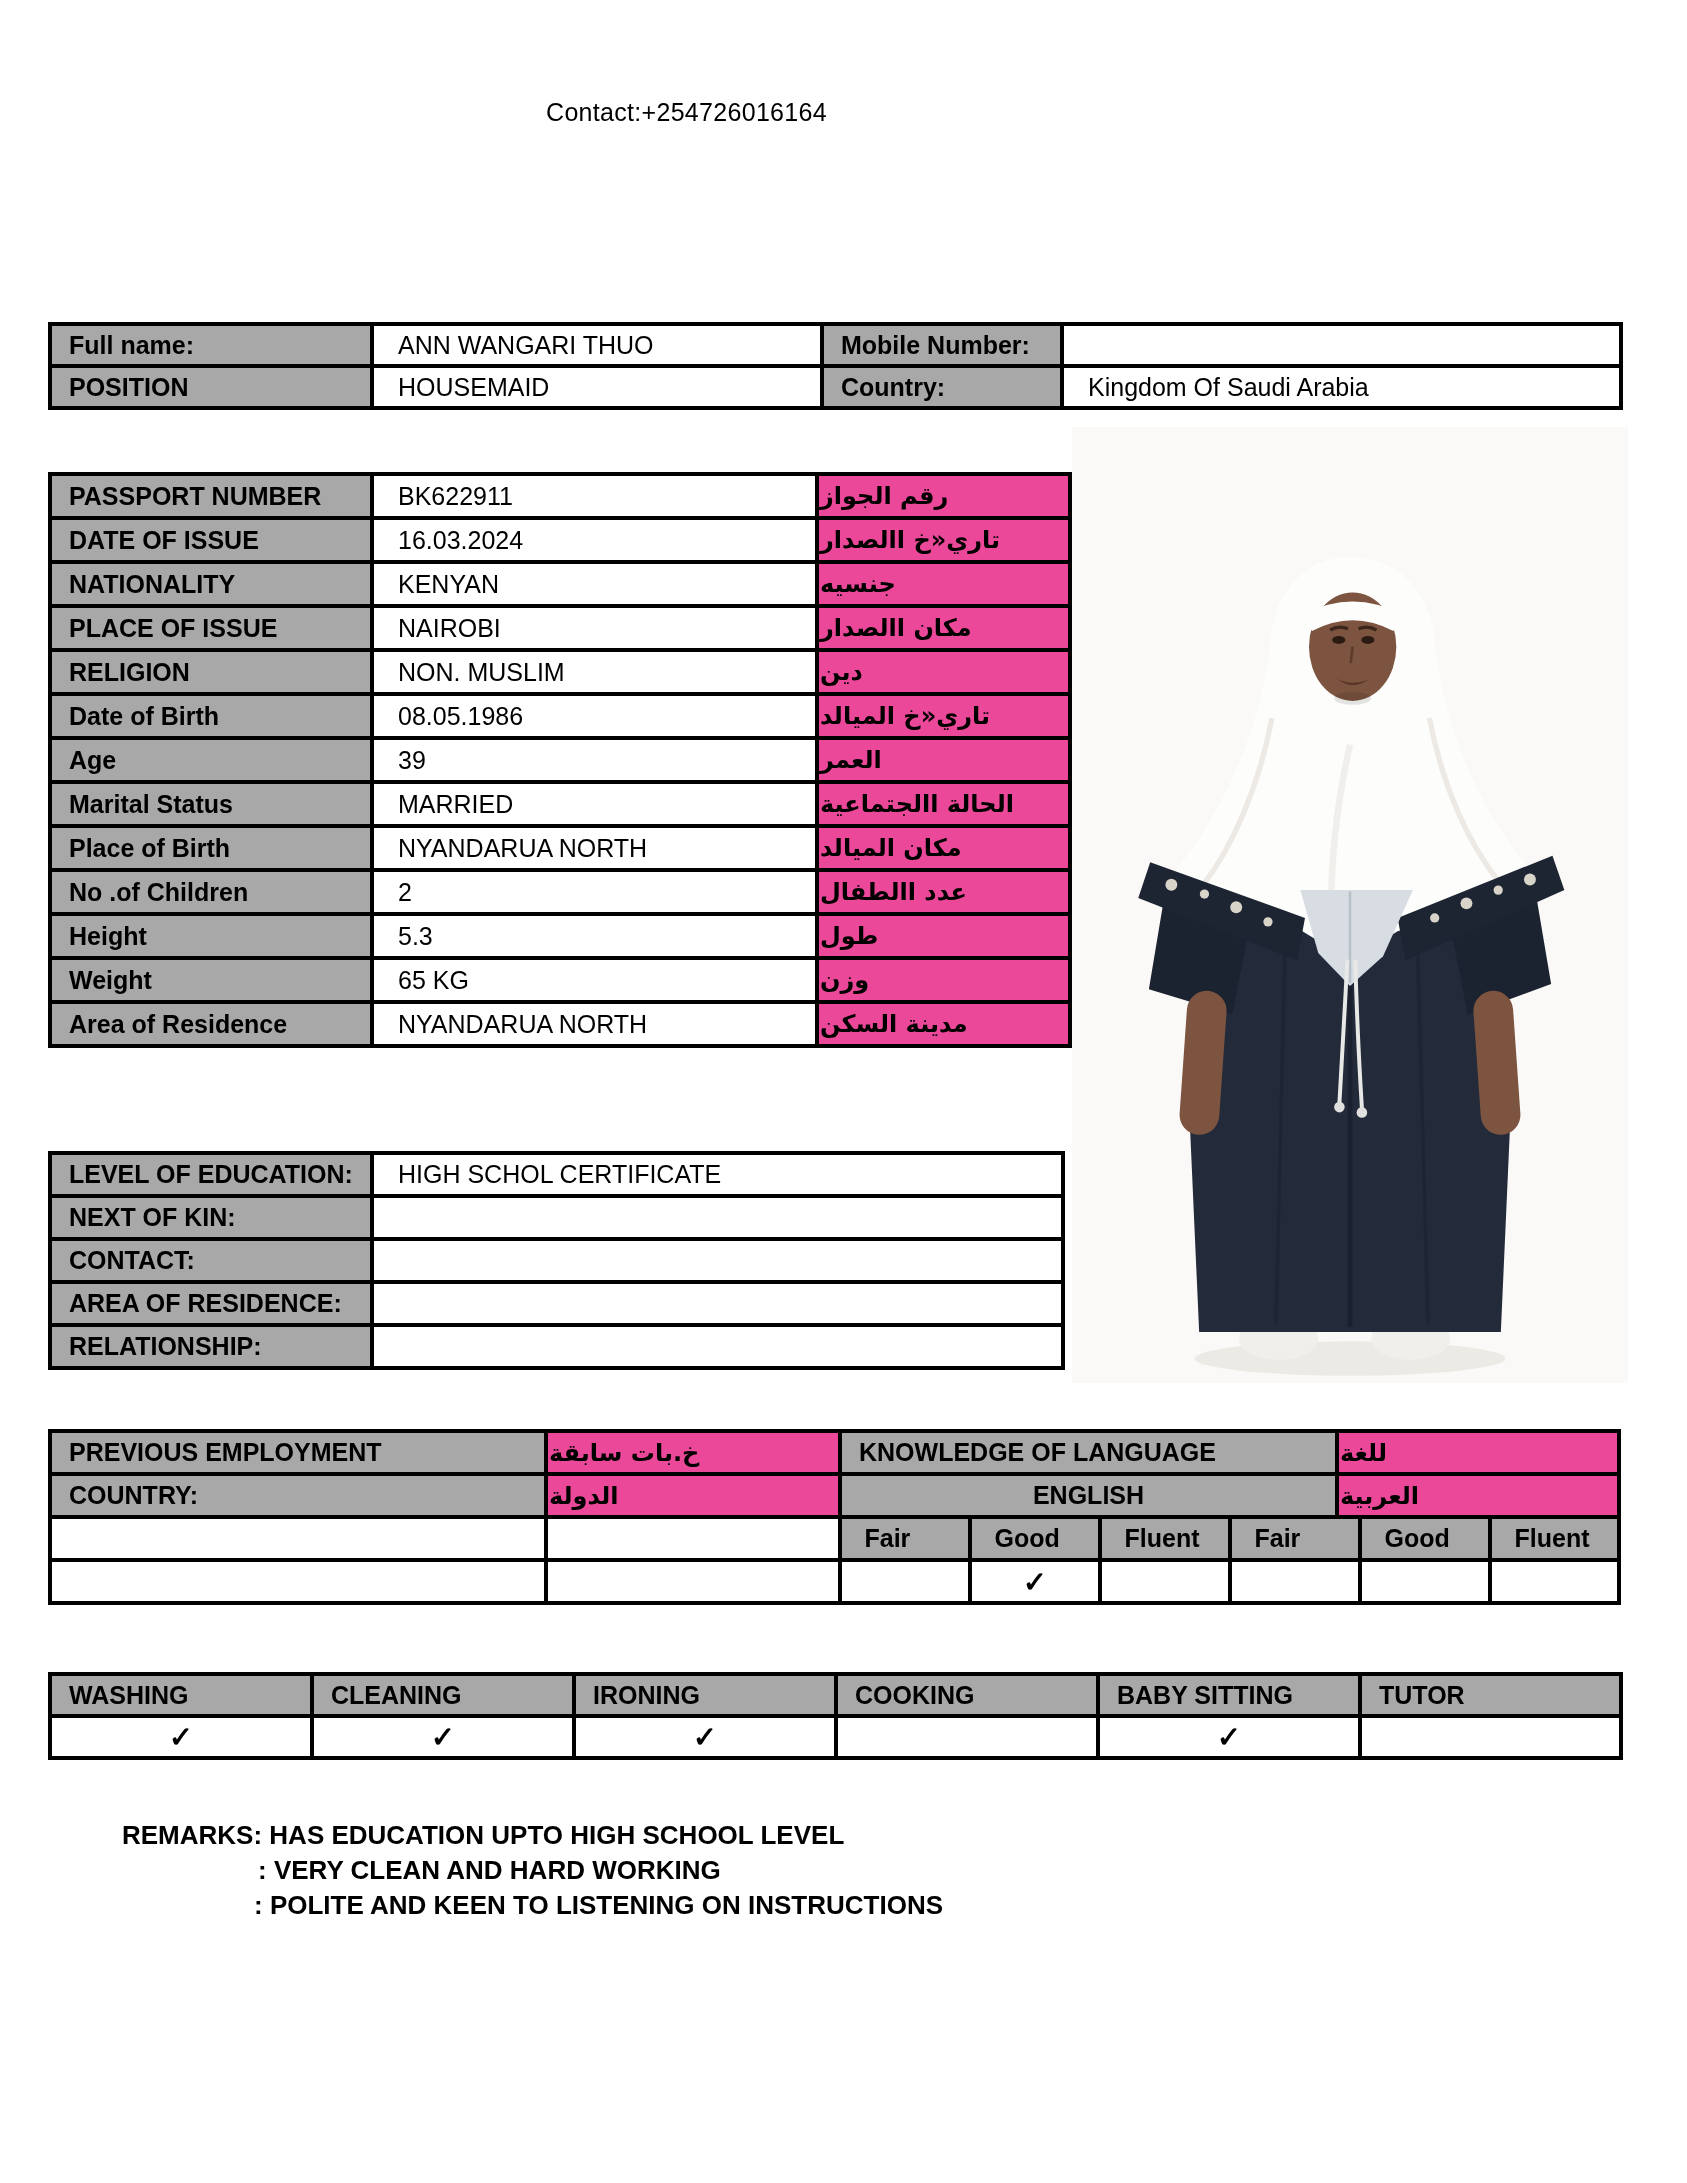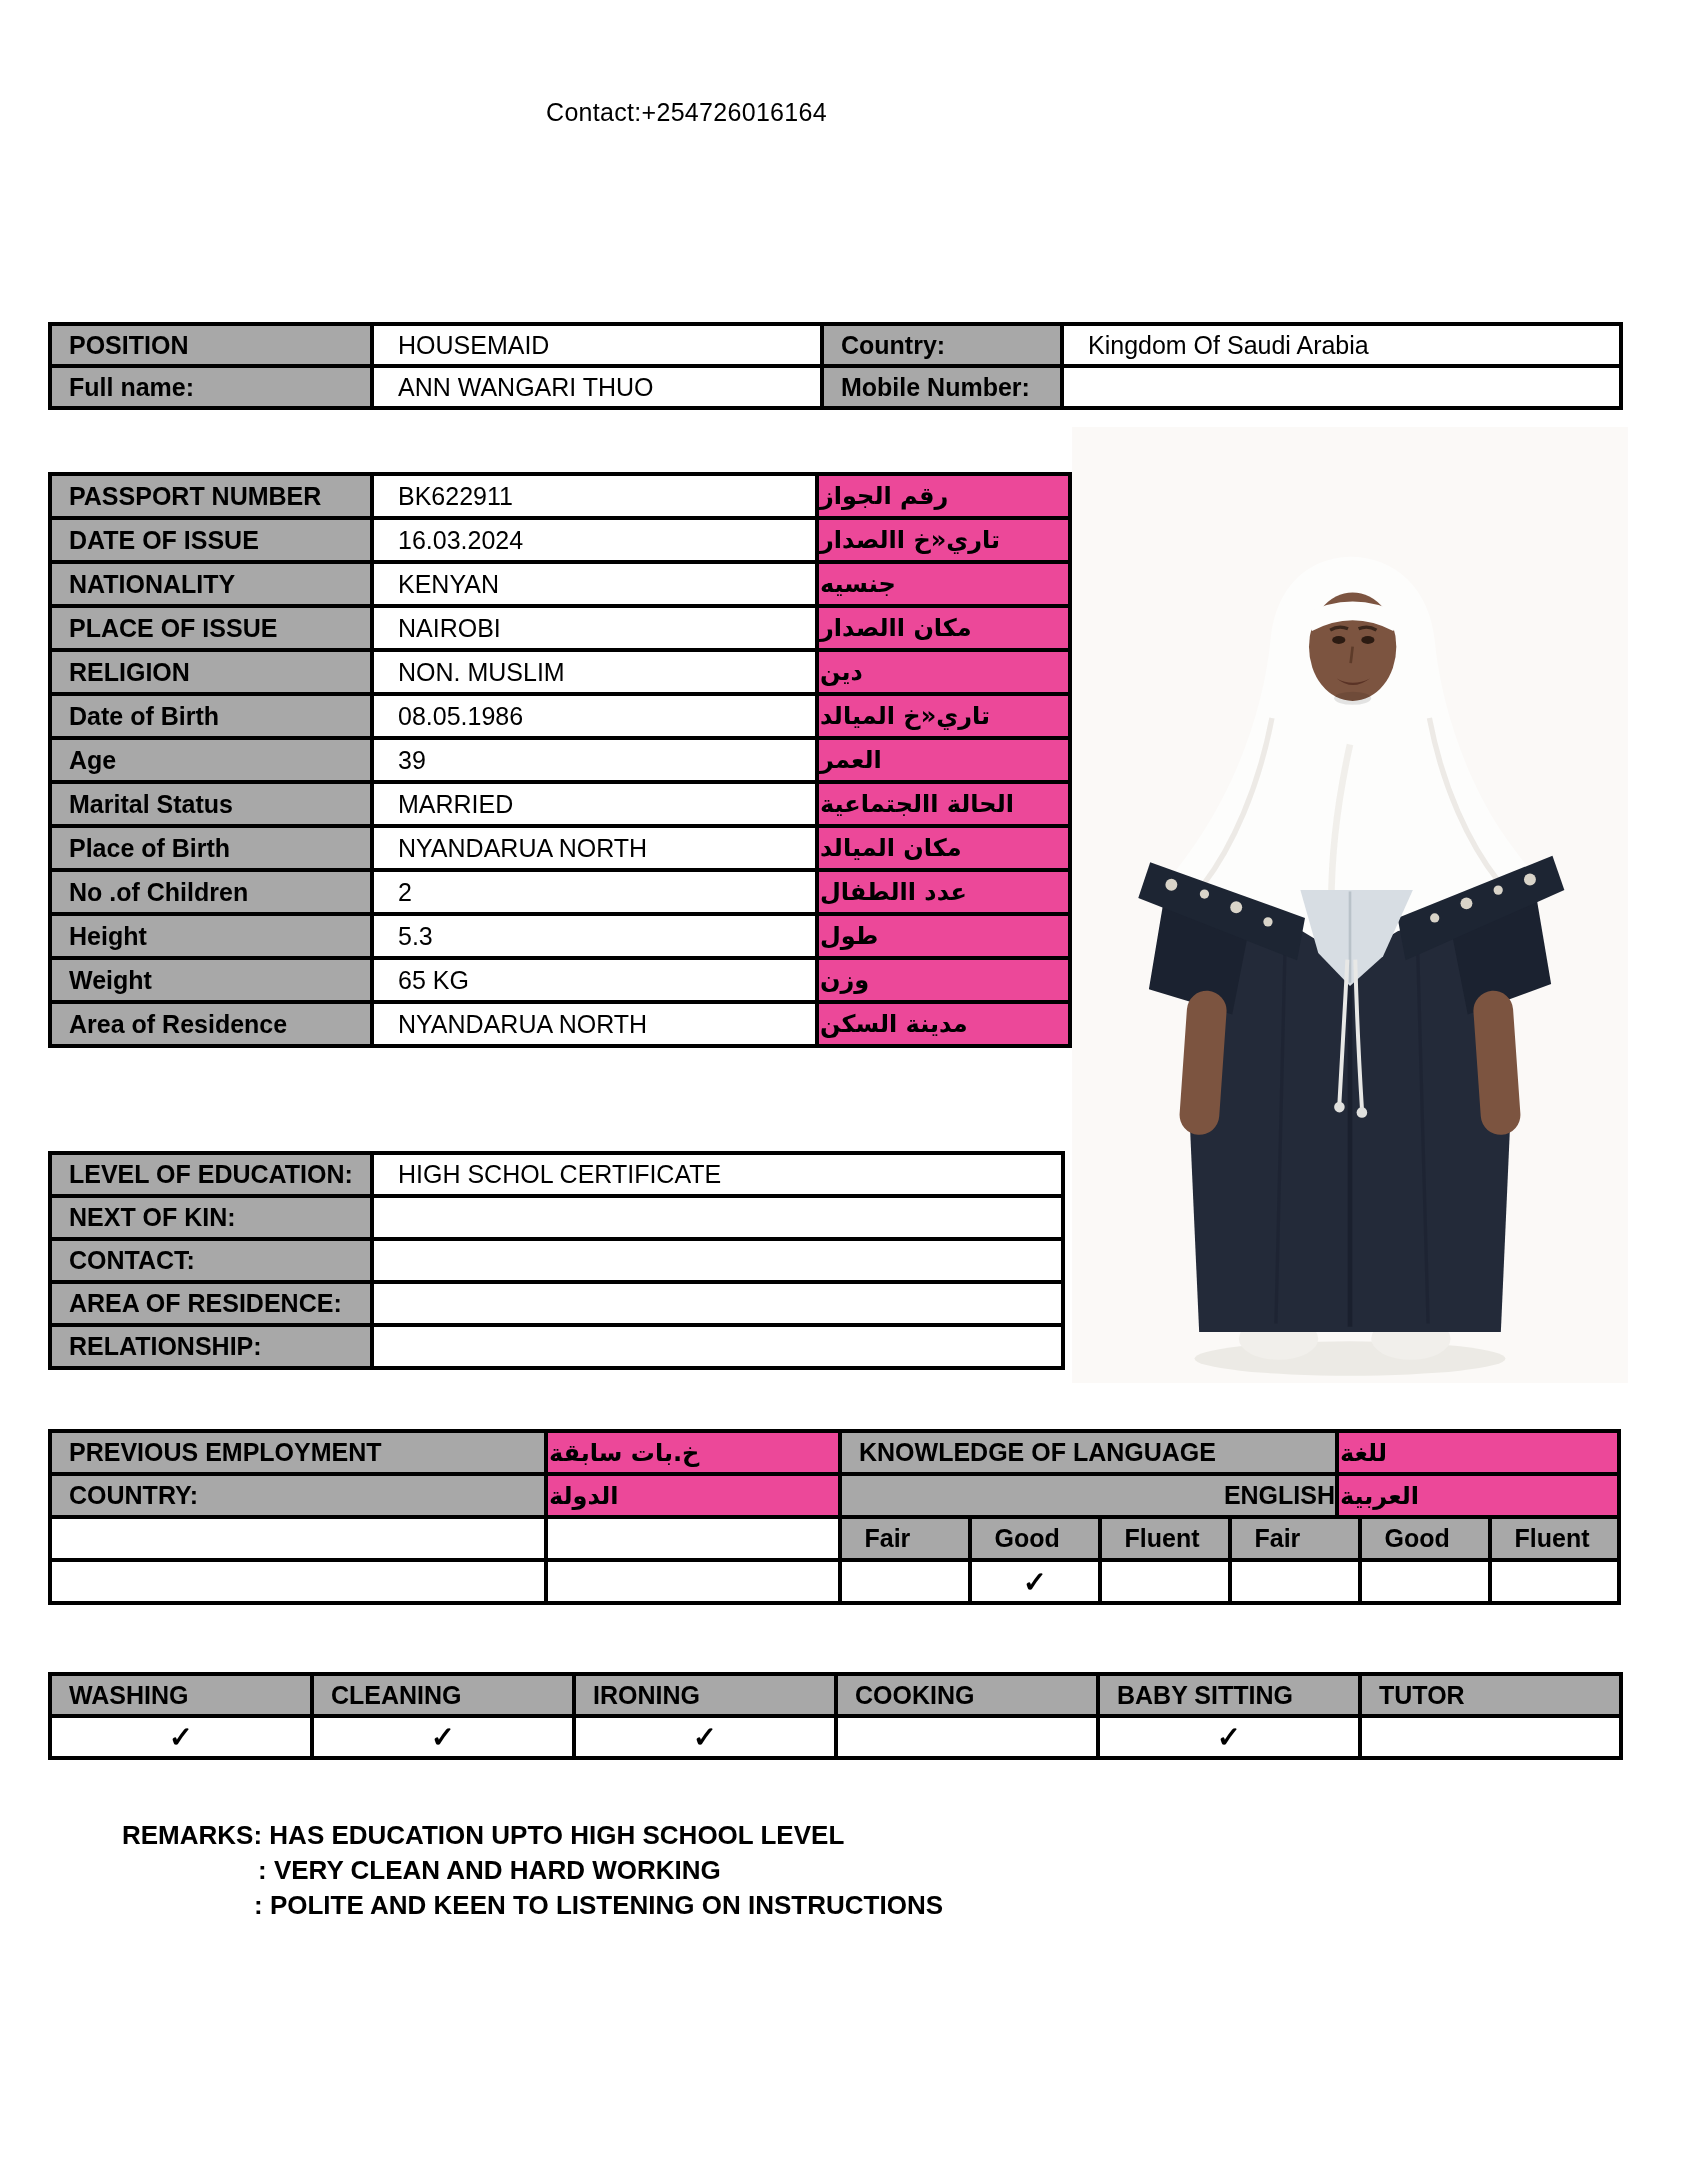--- a/index.html
+++ b/index.html
@@ -16,21 +16,21 @@
   .tbl td{
     border:4.6px solid #000;vertical-align:middle;
     font-size:25px;overflow:hidden;white-space:nowrap;
   }
   td.lab{background:#a8a8a8;font-weight:bold;padding-left:17px;}
   td.val{background:#ffffff;padding-left:24px;}
   td.ar{
     background:#ec4899;font-weight:bold;text-align:left;padding-right:18.5px;
     direction:rtl;font-family:"DejaVu Sans", sans-serif;font-size:24px;
   }
-  td.hdr-c{background:#a8a8a8;font-weight:bold;text-align:right;padding:0;}
+  td.hdr-c{background:#a8a8a8;font-weight:bold;text-align:center;padding:0;}
   td.lvl{background:#a8a8a8;font-weight:bold;padding-left:22.5px;}
   td.chk{background:#ffffff;text-align:center;padding:0;font-size:29px;font-weight:bold;}
   td.blank{background:#ffffff;}
   .t-header tr{height:42px;}
   .t-passport tr{height:44px;}
   .t-education tr{height:43px;}
   .t-language tr{height:43px;margin-top:12px;}
   .t-skills tr{height:42px;}
   .photo-box{left:1072px;top:427px;width:556px;height:956px;}
   .remarks{
@@ -49,30 +49,30 @@
 
   <table class="abs tbl t-header" style="left:48px;top:322px;width:1571px;">
     <colgroup>
         <col style="width:322px">
         <col style="width:450px">
         <col style="width:240px">
         <col style="width:559px">
       </colgroup>
     <tbody>
         <tr>
+      <td class="lab">Full name:</td>
+      <td class="val">ANN WANGARI THUO</td>
+      <td class="lab">Mobile Number:</td>
+      <td class="val"></td>
+    </tr>
+    <tr>
       <td class="lab">POSITION</td>
       <td class="val">HOUSEMAID</td>
       <td class="lab">Country:</td>
       <td class="val">Kingdom Of Saudi Arabia</td>
-    </tr>
-    <tr>
-      <td class="lab">Full name:</td>
-      <td class="val">ANN WANGARI THUO</td>
-      <td class="lab">Mobile Number:</td>
-      <td class="val"></td>
     </tr>
   </tbody>
     </table>
 
   <table class="abs tbl t-passport" style="left:48px;top:472px;width:1020px;">
     <colgroup>
         <col style="width:322px">
         <col style="width:445px">
         <col style="width:253px">
       </colgroup>

